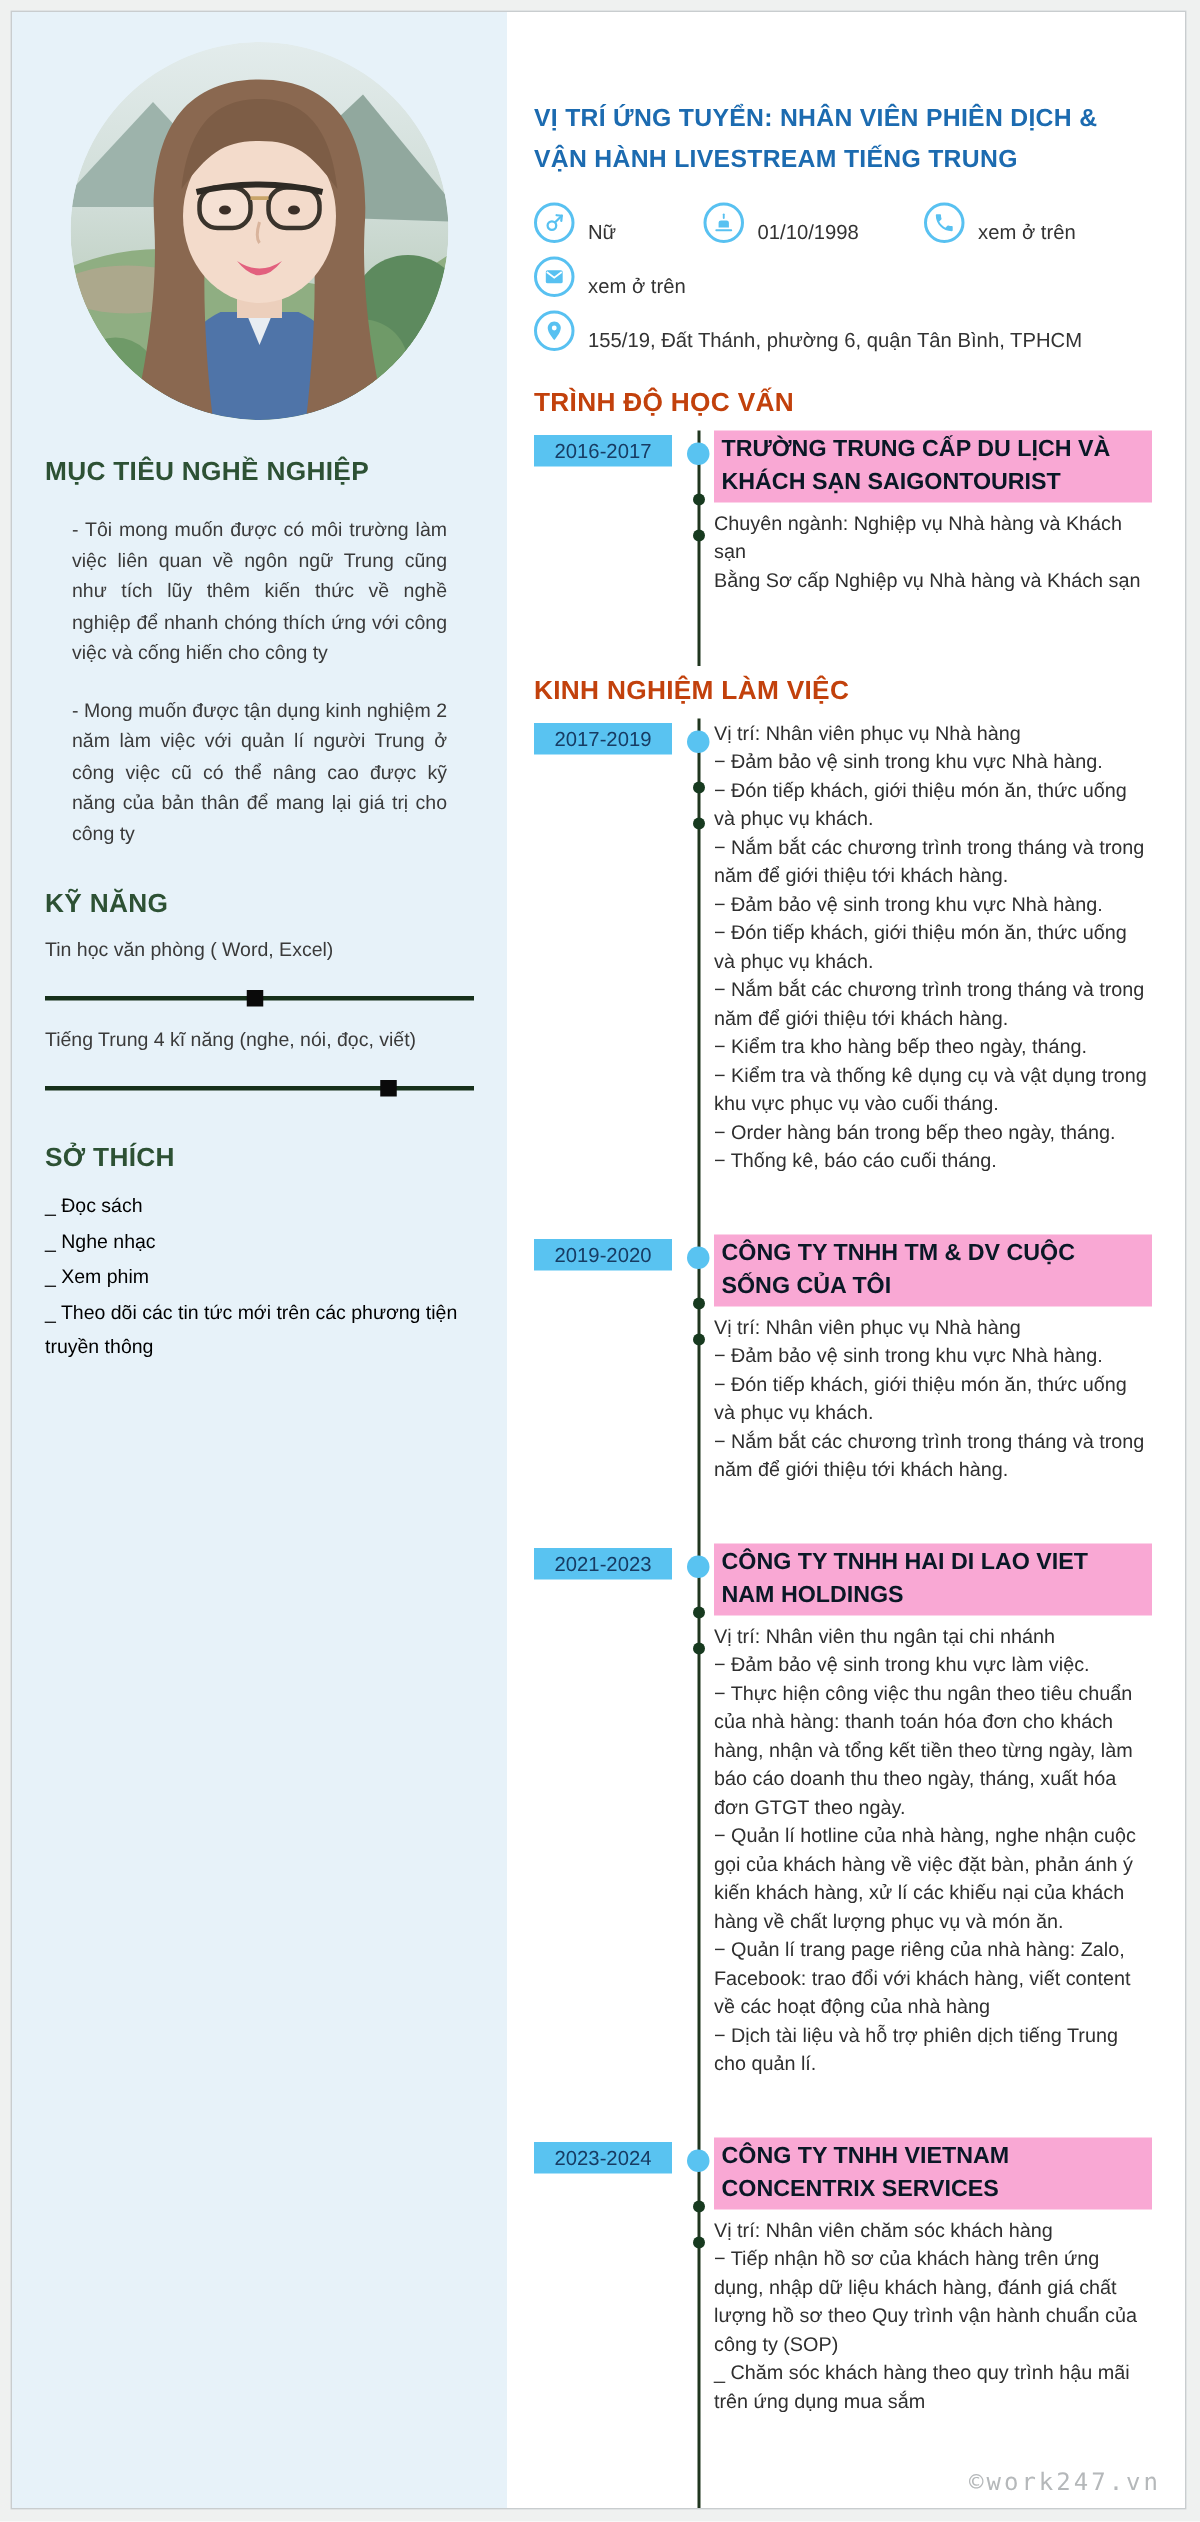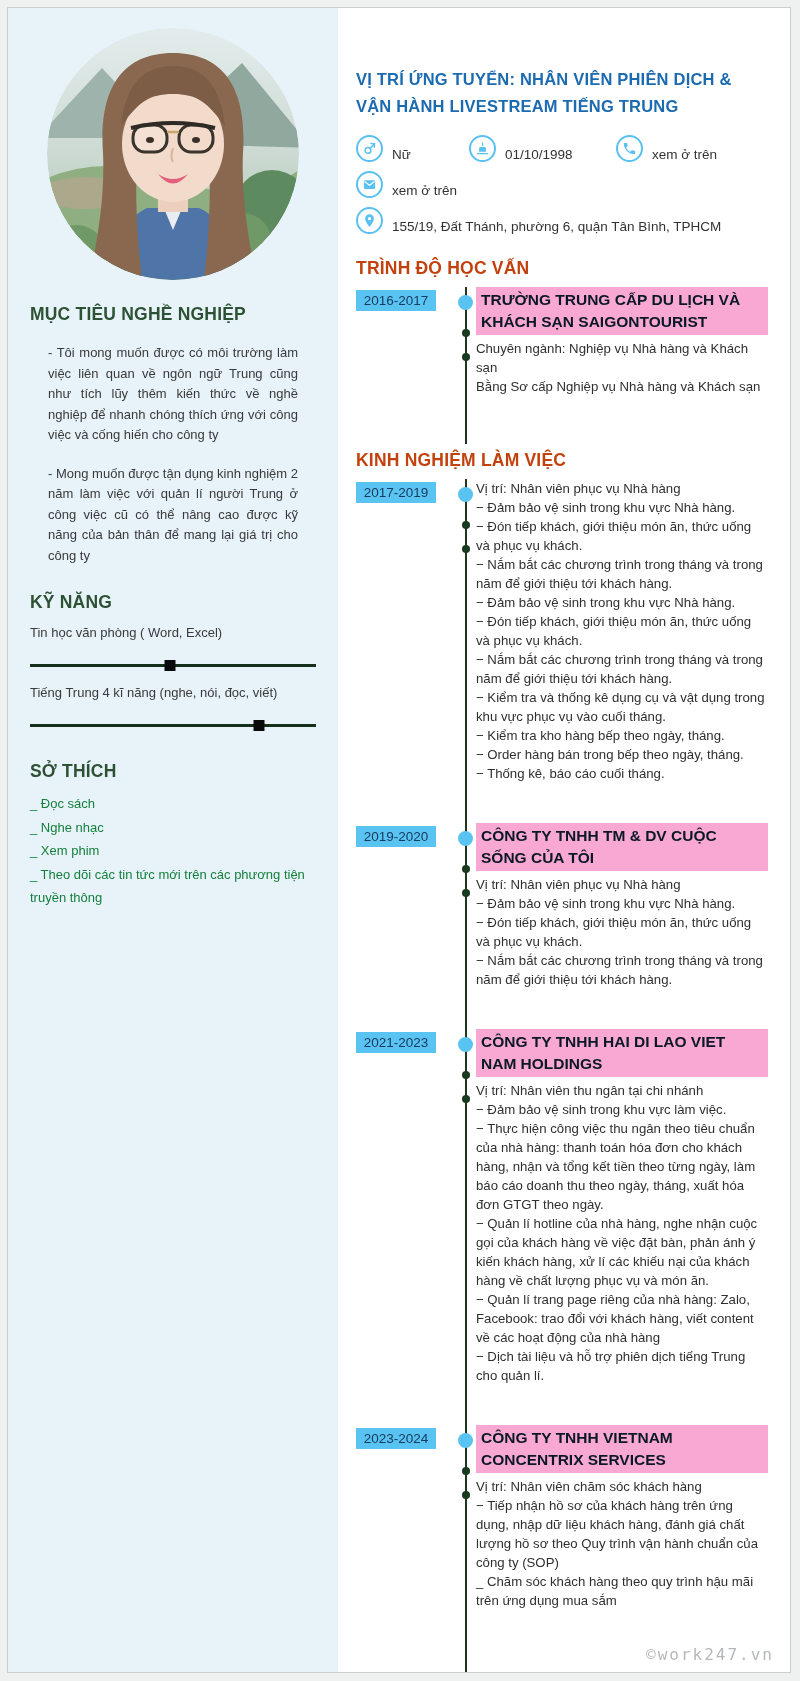--- a/index.html
+++ b/index.html
@@ -29,21 +29,21 @@
   .skills-sec{margin-top:26px;}
   .skill-label{font-size:13px;color:#3a3a3a;margin-top:12px;}
   .skill-track{
     position:relative;height:3px;background:#17301b;margin:24px 0 18px 0;
   }
   .skill-marker{
     position:absolute;top:-4px;width:11px;height:11px;background:#0a0a0a;
     transform:translateX(-50%);
   }
   .hobby-sec{margin-top:34px;}
-  .hobby-item{font-size:13px;color:#15803d;line-height:23.5px;margin:0;}
+  .hobby-item{font-size:13px;color:#000000;line-height:23.5px;margin:0;}
   
   .main{
     flex:1;box-sizing:border-box;padding:40px 22px 0 18px;position:relative;background:#fff;
   }
   .name{
     font-size:27px;font-weight:bold;color:#203a66;margin:0;letter-spacing:.4px;
   }
   .position{
     margin-top:18px;font-size:16.5px;font-weight:bold;color:#1c6bb0;line-height:27px;
     letter-spacing:.2px;
@@ -62,21 +62,21 @@
   }
   .timeline{position:relative;}
   .timeline::before{
     content:"";position:absolute;left:109px;top:0;bottom:0;width:2px;background:#20361f;
   }
   .timeline.edu{padding-bottom:48px;}
   .timeline.exp{padding-bottom:80px;}
   .t-entry{position:relative;padding-left:120px;}
   .t-entry + .t-entry{margin-top:40px;}
   .t-date{
-    position:absolute;left:0;top:3px;width:80px;height:21px;background:#59c3f1;
+    position:absolute;left:0;top:3px;width:92px;height:21px;background:#59c3f1;
     font-size:13.5px;color:#173c63;text-align:center;line-height:21px;
   }
   .dot-cyan{
     position:absolute;left:102px;top:8px;width:15px;height:15px;border-radius:50%;
     background:#59c3f1;z-index:2;
   }
   .dot-sm{
     position:absolute;left:106px;width:8px;height:8px;border-radius:50%;
     background:#173a1f;z-index:2;
   }
@@ -253,22 +253,22 @@
           <span class="dot-sm dot-a"></span>
           <span class="dot-sm dot-b"></span>
           <div class="t-body">
             <div class="t-line">Vị trí: Nhân viên phục vụ Nhà hàng</div>
             <div class="t-line">− Đảm bảo vệ sinh trong khu vực Nhà hàng.</div>
             <div class="t-line">− Đón tiếp khách, giới thiệu món ăn, thức uống và phục vụ khách.</div>
             <div class="t-line">− Nắm bắt các chương trình trong tháng và trong năm để giới thiệu tới khách hàng.</div>
             <div class="t-line">− Đảm bảo vệ sinh trong khu vực Nhà hàng.</div>
             <div class="t-line">− Đón tiếp khách, giới thiệu món ăn, thức uống và phục vụ khách.</div>
             <div class="t-line">− Nắm bắt các chương trình trong tháng và trong năm để giới thiệu tới khách hàng.</div>
+            <div class="t-line">− Kiểm tra kho hàng bếp theo ngày, tháng.</div>
             <div class="t-line">− Kiểm tra và thống kê dụng cụ và vật dụng trong khu vực phục vụ vào cuối tháng.</div>
-            <div class="t-line">− Kiểm tra kho hàng bếp theo ngày, tháng.</div>
             <div class="t-line">− Order hàng bán trong bếp theo ngày, tháng.</div>
             <div class="t-line">− Thống kê, báo cáo cuối tháng.</div>
           </div>
         </div>
         <div class="t-entry">
           <div class="t-date">2019-2020</div>
           <span class="dot-cyan"></span>
           <span class="dot-sm dot-a"></span>
           <span class="dot-sm dot-b"></span>
           <div class="t-body">

